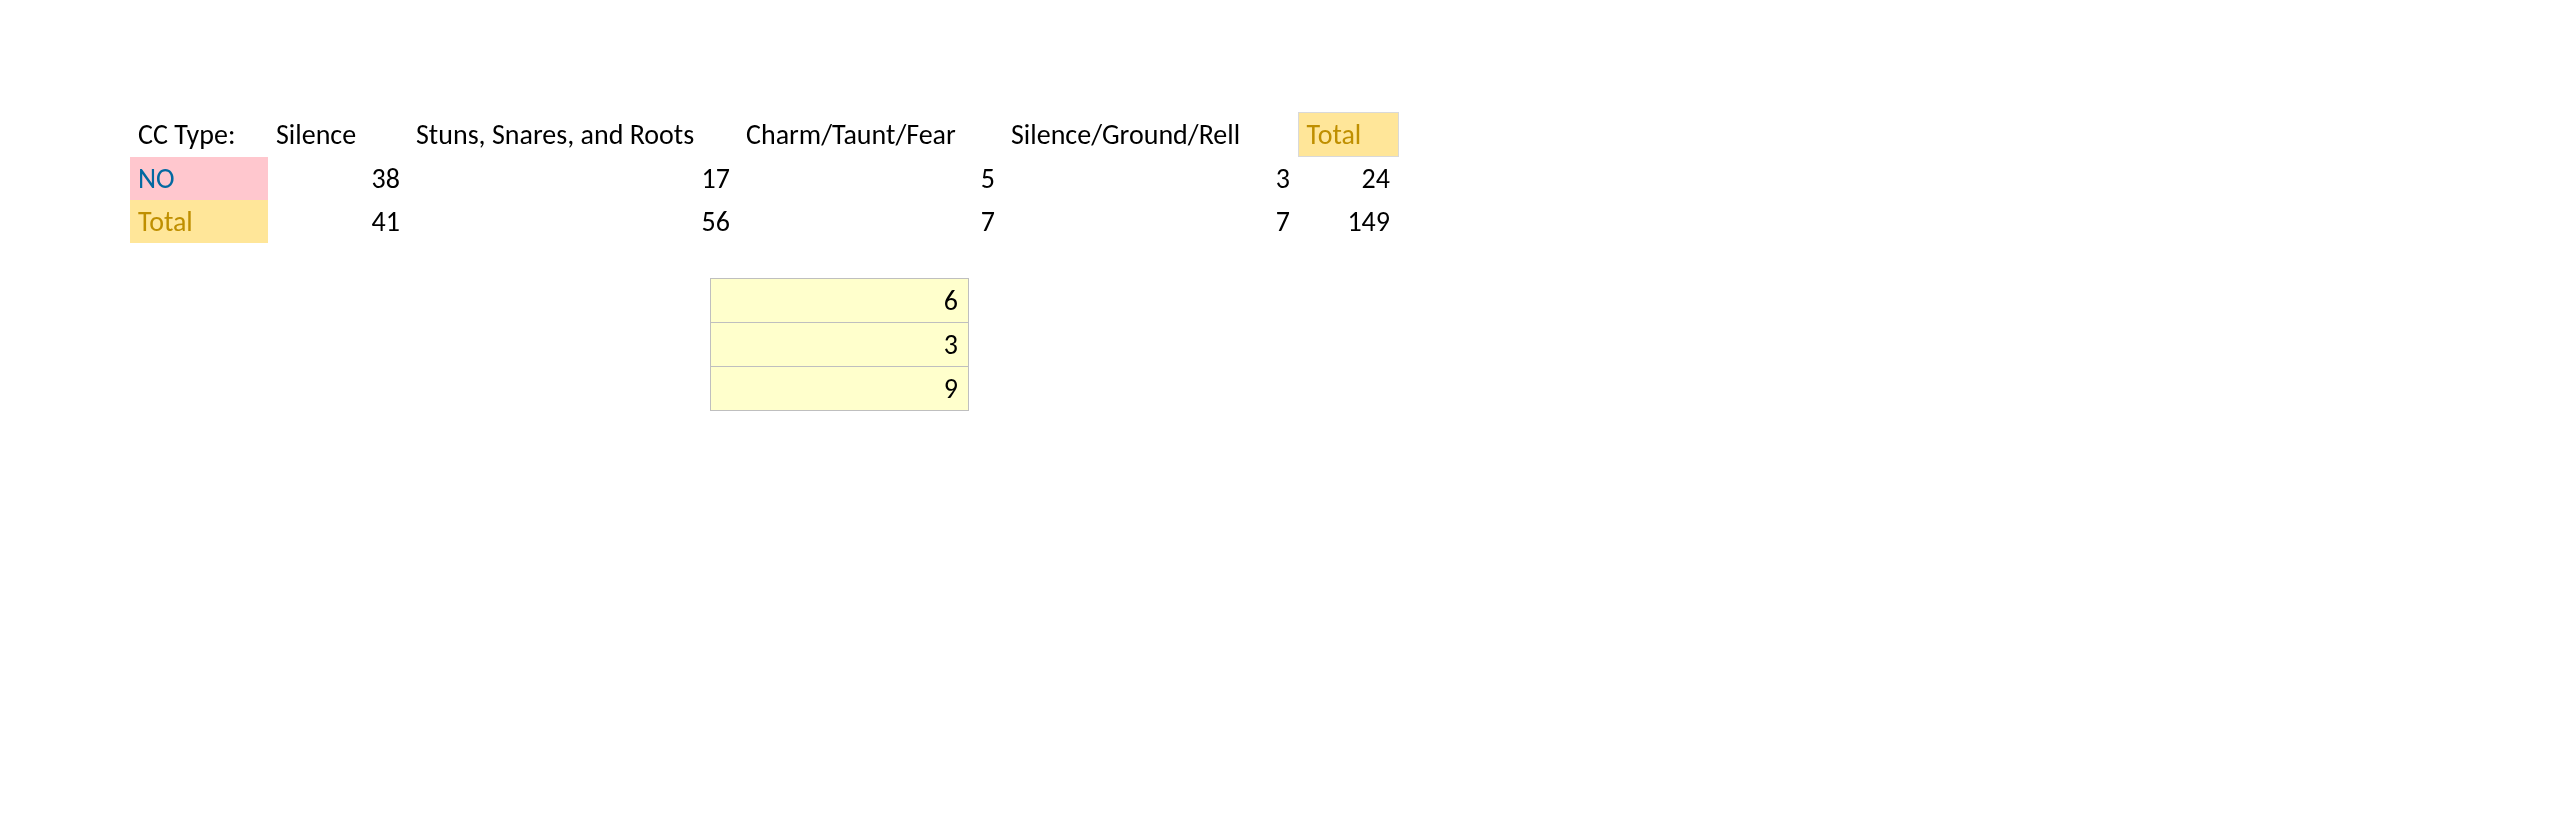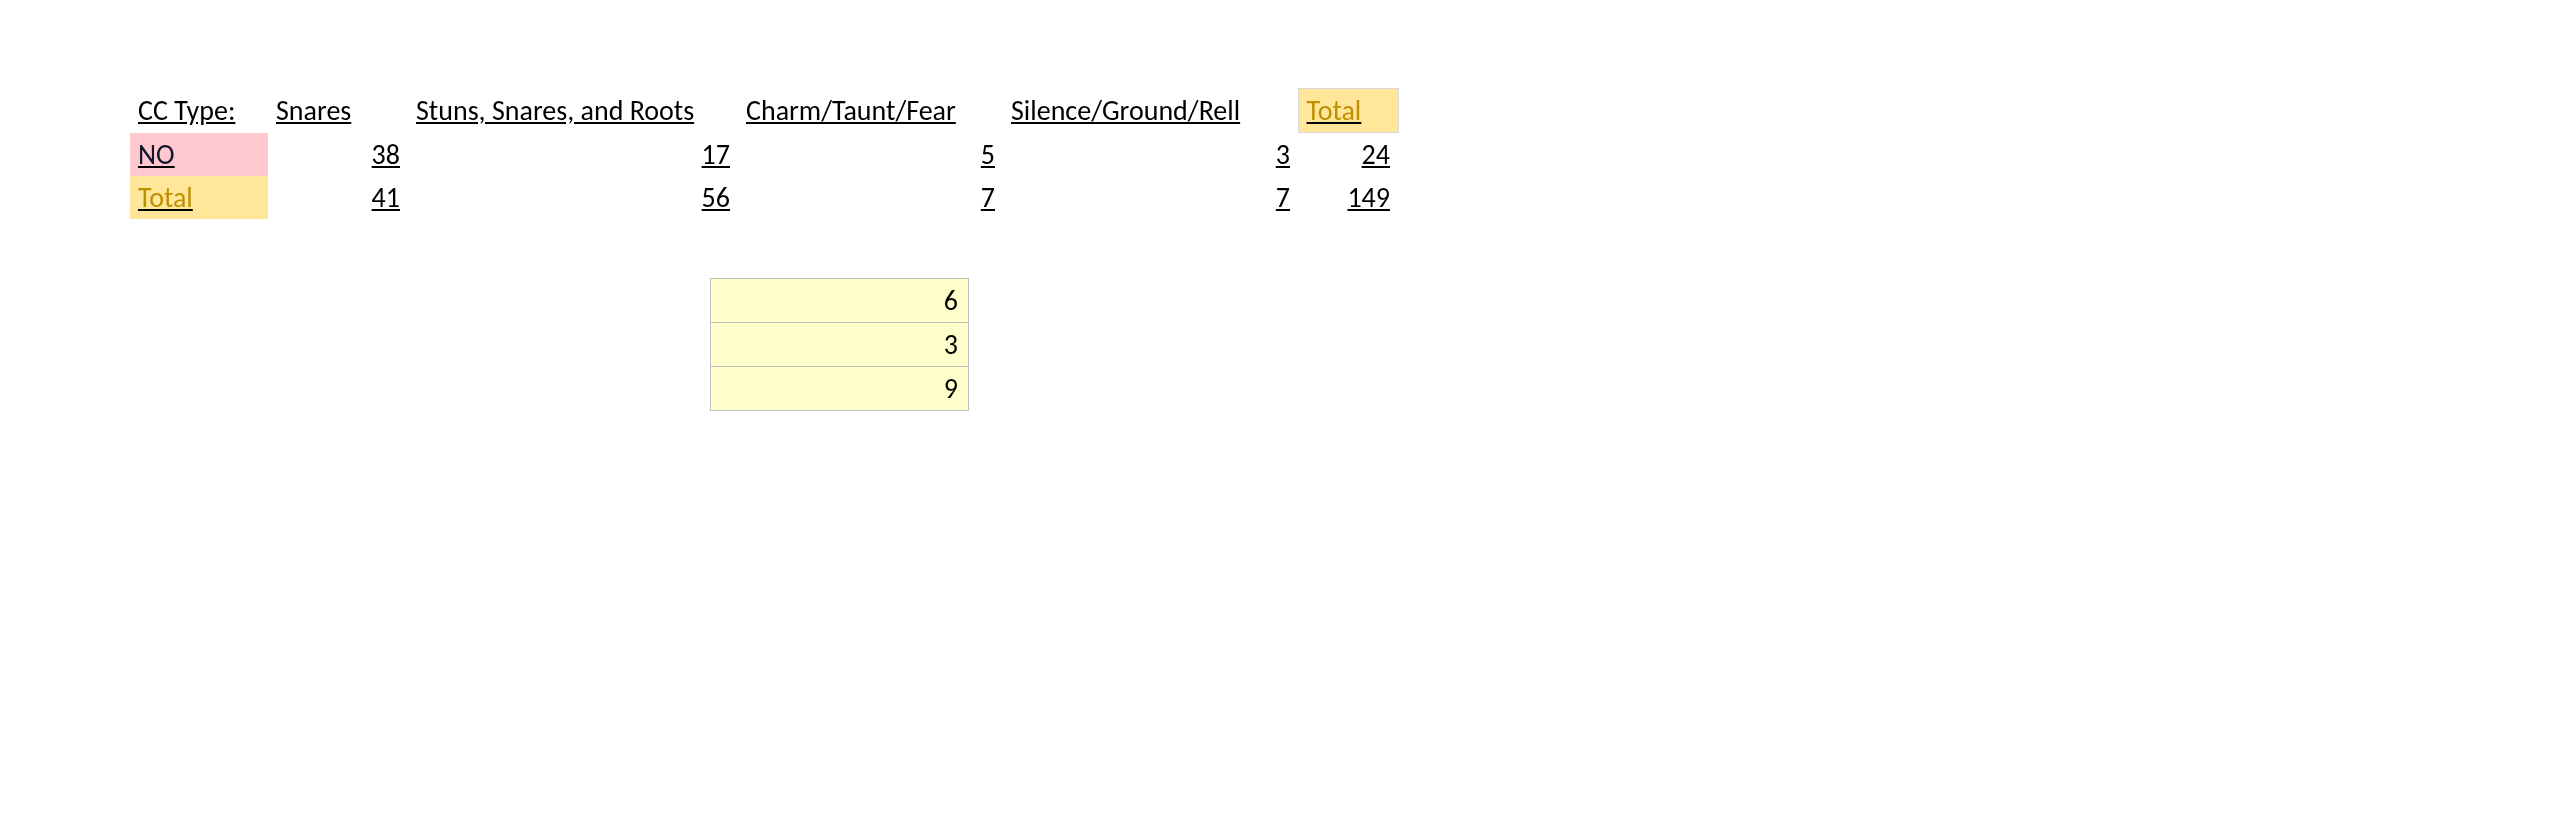--- a/index.html
+++ b/index.html
@@ -11,24 +11,23 @@
       background: #ffffff;
       font-family: Calibri, Arial, sans-serif;
       font-size: 28px;
       color: #000;
       width: 2550px;
       height: 826px;
       position: relative;
     }
     .main-table {
       position: absolute;
-      top: 88px;
+      top: 112px;
       left: 130px;
       border-collapse: collapse;
-      text-decoration: underline;
     }
     .main-table td {
       padding: 4px 8px;
       height: 38px;
       vertical-align: middle;
     }
     .col-label { width: 138px; text-align: left; }
     .col-knockup { width: 140px; text-align: right; padding-right: 18px; }
     .col-knockup-header { text-align: left; }
     .col-stuns { width: 330px; text-align: right; padding-right: 35px; }
@@ -44,21 +43,21 @@
       color: #bf8f00;
       font-weight: normal;
       border: 1px solid #d9d9d9;
     }
     .cell-yes {
       background: #c6efce;
       color: #006100;
     }
     .cell-no {
       background: #ffc7ce;
-      color: #0f172a;
+      color: #0369a1;
     }
     .cell-total {
       background: #ffe699;
       color: #bf8f00;
     }
     .auto-table {
       position: absolute;
       top: 278px;
       left: 710px;
       border-collapse: collapse;
@@ -74,21 +73,21 @@
     .auto-header { text-align: left; }
     .auto-value { text-align: right; }
   </style>
 </head>
 <body>
 
 <table class="main-table">
   <tbody>
       <tr>
     <td class="col-label">CC Type:</td>
-    <td class="col-knockup col-knockup-header">Snares</td>
+    <td class="col-knockup col-knockup-header">Silence</td>
     <td class="col-stuns col-stuns-header">Stuns, Snares, and Roots</td>
     <td class="col-charm col-charm-header">Charm/Taunt/Fear</td>
     <td class="col-silence col-silence-header">Silence/Ground/Rell</td>
     <td class="col-total col-total-header hdr-total">Total</td>
   </tr>
   <tr>
     <td class="col-label cell-no">NO</td>
     <td class="col-knockup">38</td>
     <td class="col-stuns">17</td>
     <td class="col-charm">5</td>

